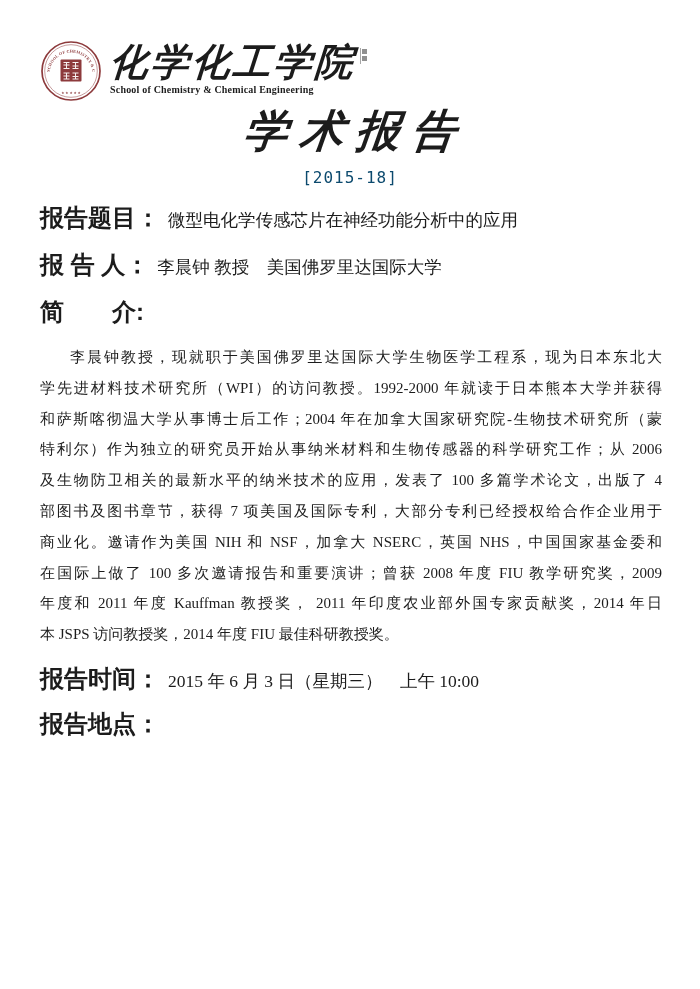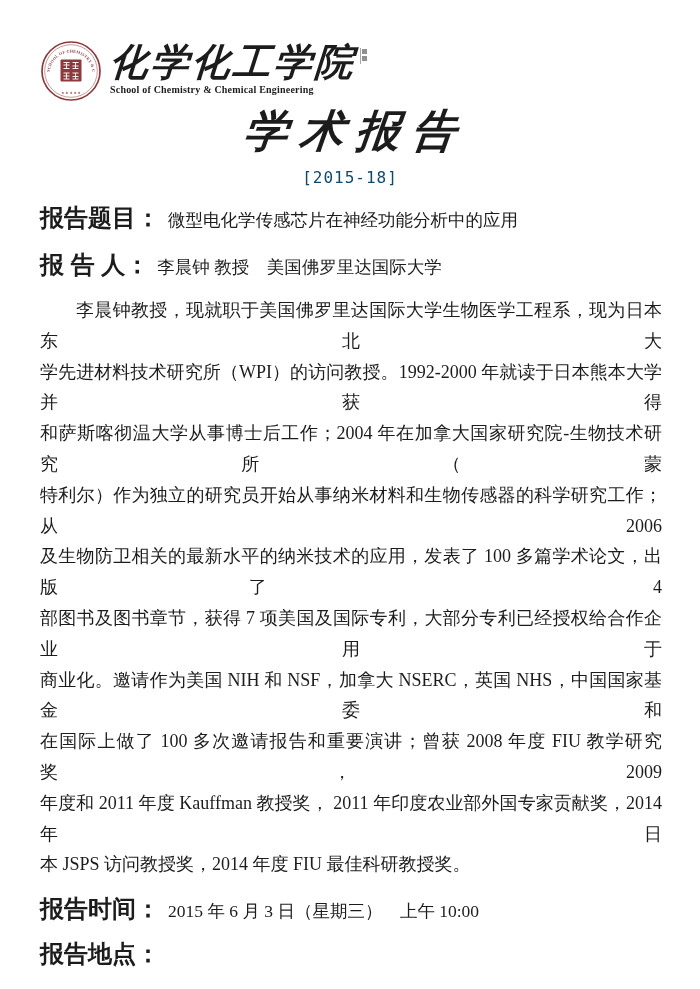--- a/index.html
+++ b/index.html
@@ -85,21 +85,21 @@
   }
   .field-value {
     font-size: 17.5px;
     margin-left: 8px;
     white-space: pre;
   }
 
   
   .intro { margin-top: 14px; }
   .para-line {
-    font-size: 18px;
+    font-size: 15px;
     line-height: 30.8px;
     text-align: justify;
     text-align-last: justify;
     white-space: normal;
   }
   .para-line.first { text-indent: 2em; }
   .para-line.last { text-align-last: left; }
 
   
   .schedule .field { margin-top: 13px; }
@@ -154,20 +154,23 @@
     <div class="field">
       <span class="field-label">报告题目：</span>
       <span class="field-value">微型电化学传感芯片在神经功能分析中的应用</span>
     </div>
 
     <div class="field">
       <span class="field-label">报 告 人：</span>
       <span class="field-value">李晨钟 教授　美国佛罗里达国际大学</span>
     </div>
 
+    <div class="field">
+      <span class="field-label">简　　介:</span>
+    </div>
 
     <div class="intro">
       <div class="para-line first">李晨钟教授，现就职于美国佛罗里达国际大学生物医学工程系，现为日本东北大</div>
       <div class="para-line">学先进材料技术研究所（WPI）的访问教授。1992-2000 年就读于日本熊本大学并获得</div>
       <div class="para-line">和萨斯喀彻温大学从事博士后工作；2004 年在加拿大国家研究院-生物技术研究所（蒙</div>
       <div class="para-line">特利尔）作为独立的研究员开始从事纳米材料和生物传感器的科学研究工作；从 2006</div>
       <div class="para-line">及生物防卫相关的最新水平的纳米技术的应用，发表了 100 多篇学术论文，出版了 4</div>
       <div class="para-line">部图书及图书章节，获得 7 项美国及国际专利，大部分专利已经授权给合作企业用于</div>
       <div class="para-line">商业化。邀请作为美国 NIH 和 NSF，加拿大 NSERC，英国 NHS，中国国家基金委和</div>
       <div class="para-line">在国际上做了 100 多次邀请报告和重要演讲；曾获 2008 年度 FIU 教学研究奖，2009</div>

